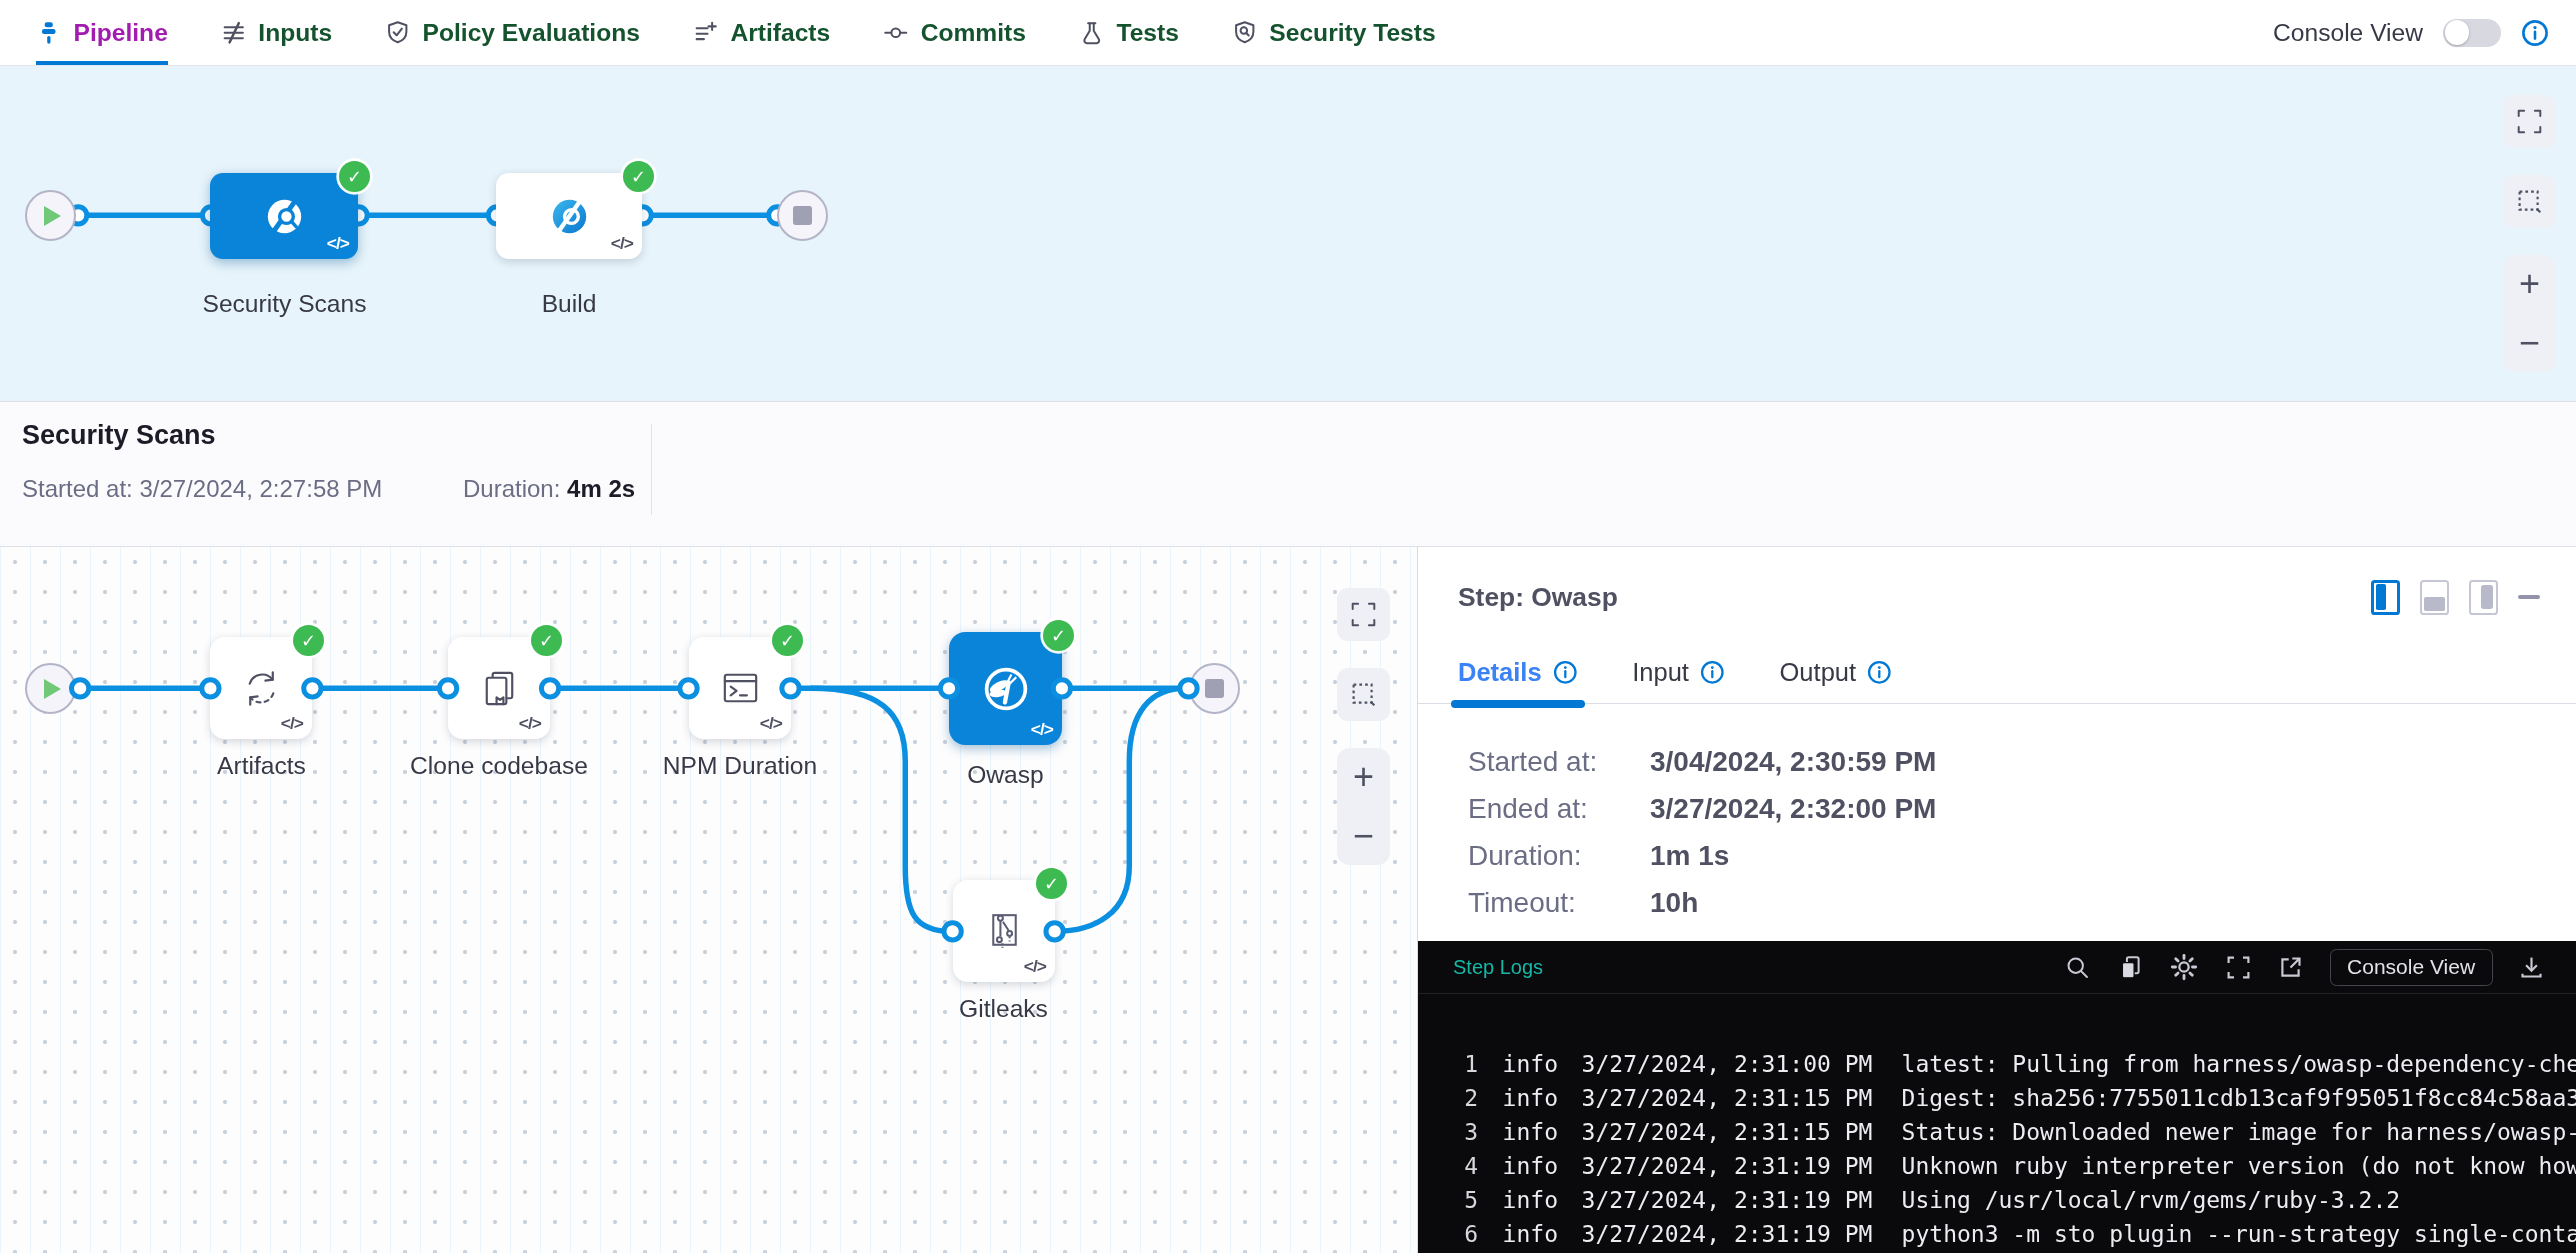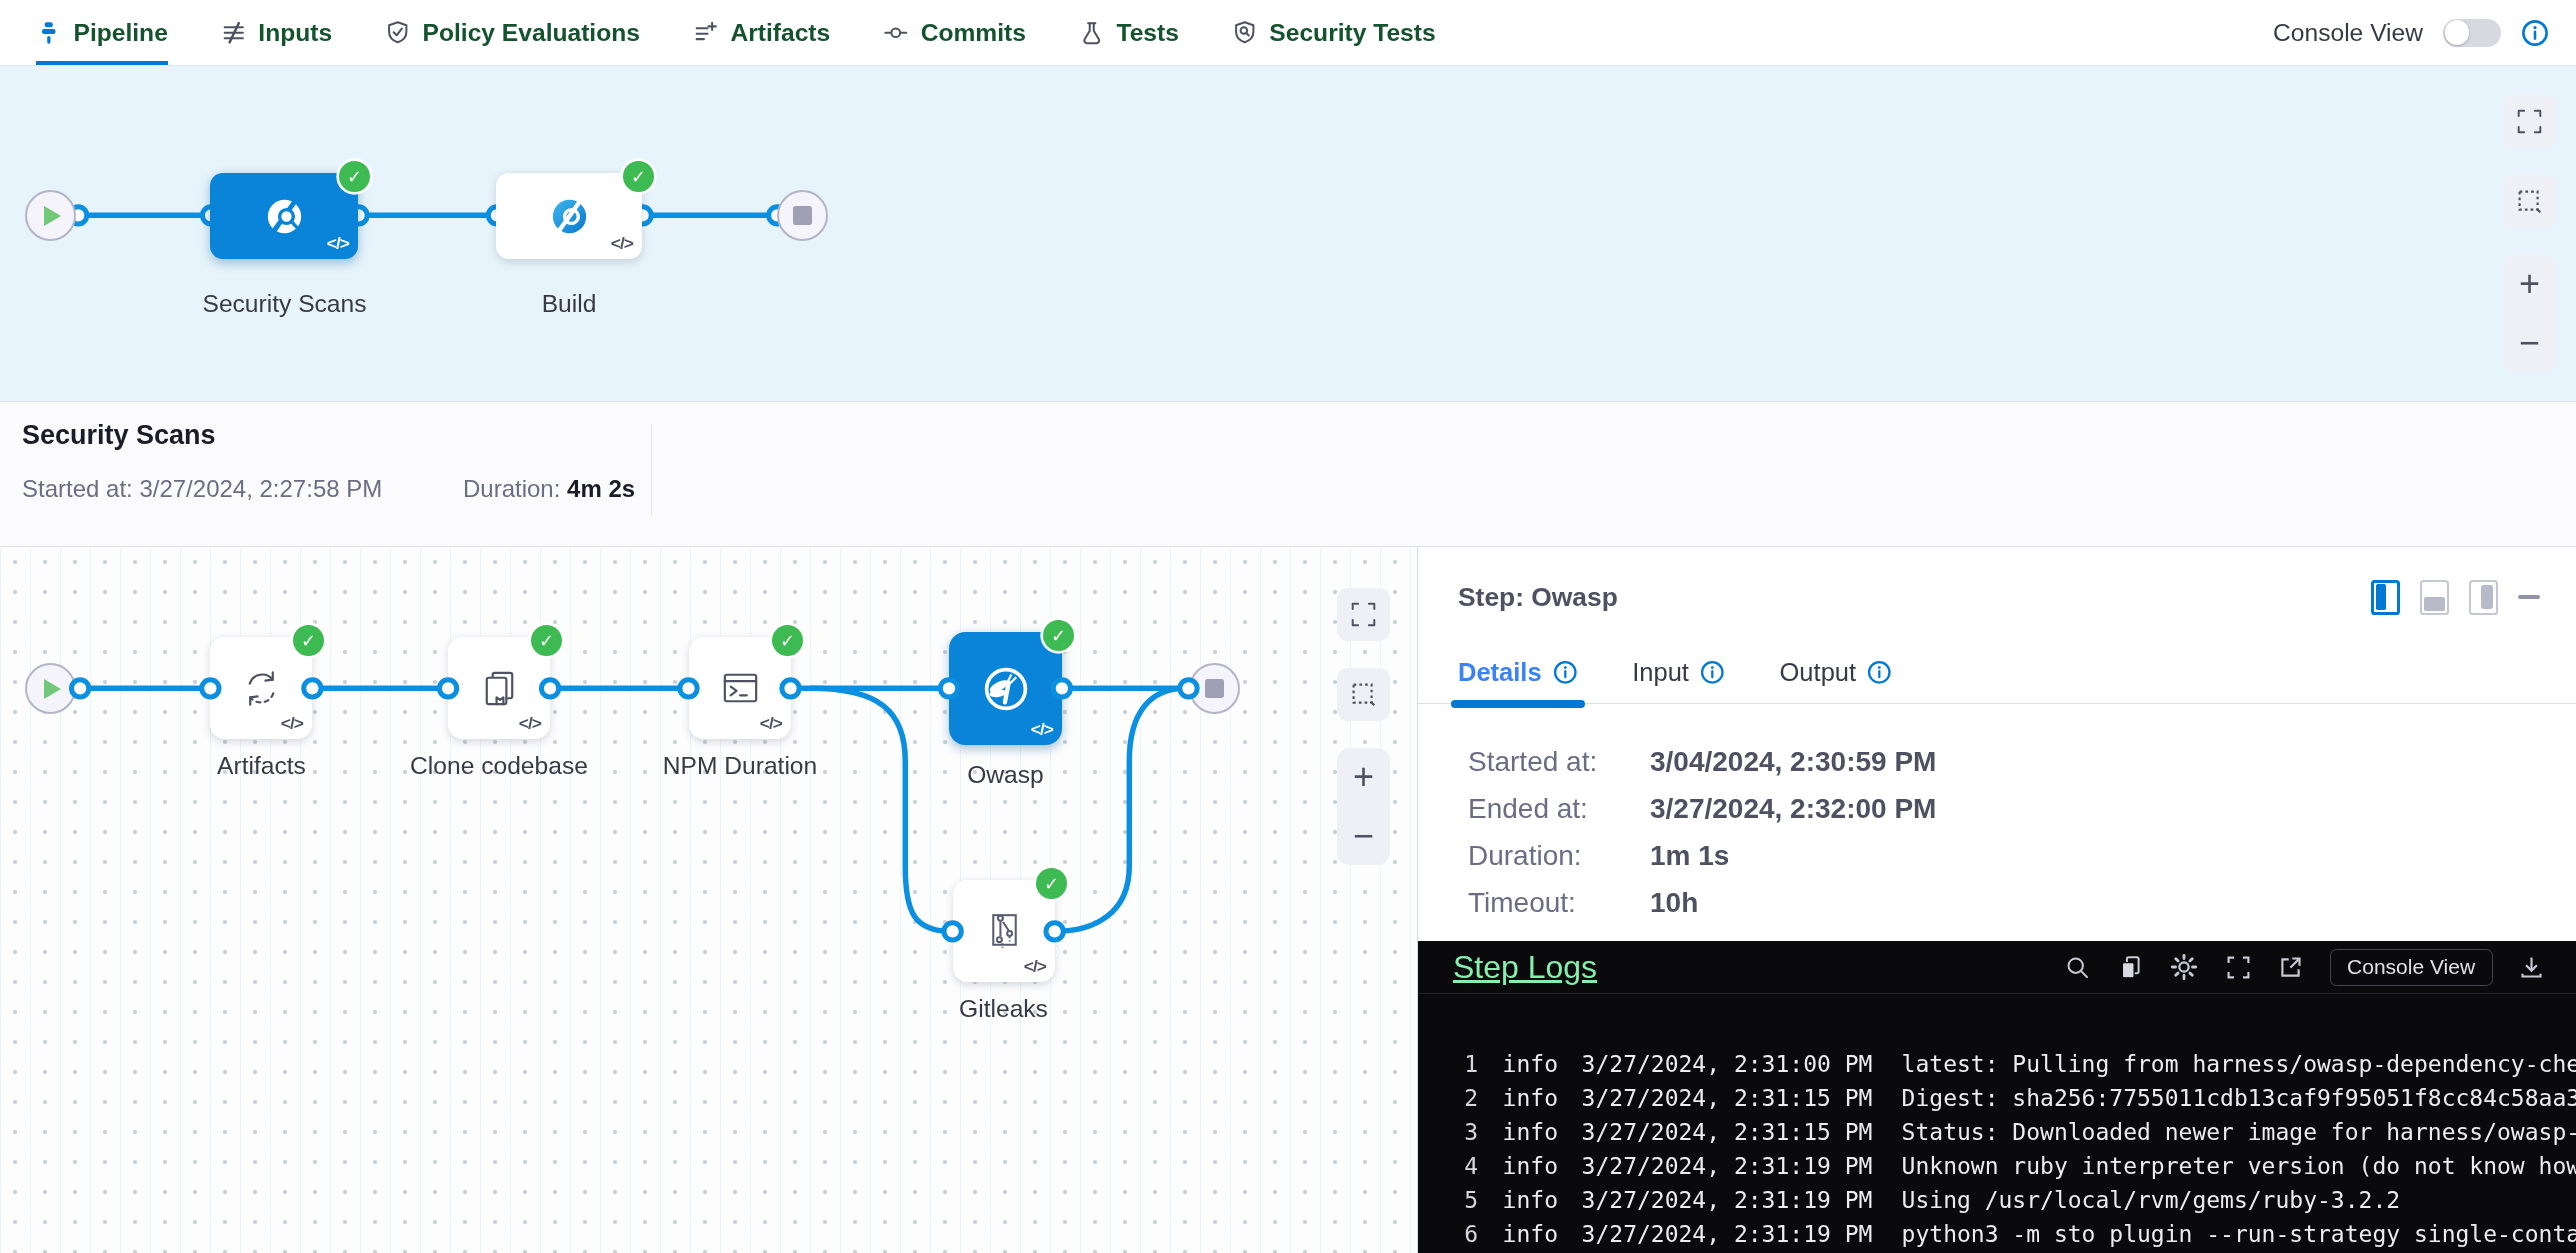--- a/index.html
+++ b/index.html
@@ -6,21 +6,21 @@
   html,body { width:2576px; height:1253px; overflow:hidden; }
   body { font-family:"Liberation Sans","DejaVu Sans",sans-serif; background:#fff; color:#22222a; }
   .page { position:relative; width:2576px; height:1253px; overflow:hidden; background:#fff; }
 
   
   .topnav { position:absolute; top:0; left:0; right:0; height:66px; background:#fff;
     border-bottom:0.9px solid #e4e4ec; display:flex; align-items:stretch; padding:0 27px 0 36px; }
   .tabs { display:flex; gap:53px; }
   .tab { display:flex; align-items:center; gap:12px; font-size:24.6px; font-weight:600; color:#14532d;
     border-bottom:4.6px solid transparent; padding-top:4.6px; cursor:pointer; white-space:nowrap; }
-  .tab.active { color:#14532d; border-bottom-color:#0278d5; }
+  .tab.active { color:#a21caf; border-bottom-color:#0278d5; }
   .tab svg { flex:0 0 auto; }
   .nav-right { margin-left:auto; display:flex; align-items:center; gap:20px; }
   .nav-right .label { font-size:24.6px; color:#383946; }
   .toggle { width:58px; height:28px; background:#d7d8e0; border-radius:14.6px; position:relative; cursor:pointer; }
   .toggle .knob { position:absolute; left:1.8px; top:1.8px; width:24.6px; height:24.6px; background:#fff; border-radius:50%;
     box-shadow:0 0.9px 2.7px rgba(0,0,0,.25); }
 
   
   .stage-canvas { position:absolute; top:66px; left:0; right:0; height:335px; background:#e7f4fb; }
   .stage-canvas svg.wires { position:absolute; inset:0; }
@@ -91,21 +91,21 @@
 
   .details-grid { position:absolute; top:199px; left:50px; display:grid;
     grid-template-columns:182px auto; row-gap:15px; font-size:28px; }
   .details-grid .dlabel { color:#6b6d85; }
   .details-grid .dvalue { color:#4f5162; font-weight:700; }
 
   
   .step-logs { position:absolute; top:394px; left:0; right:0; bottom:0; background:#0a0a0d; }
   .logs-header { height:53px; display:flex; align-items:center; padding:0 31px 0 35px; gap:25.5px;
     background:#0a0a0d; border-bottom:0.9px solid #222228; }
-  .logs-header .ltitle { font-size:32px; color:#86efac; margin-right:auto;text-decoration:underline; }
+  .logs-header .ltitle { font-size:20px; color:#14b8a6; margin-right:auto; }
   .logs-header svg { cursor:pointer; flex:0 0 auto; }
   .console-btn { border:1.8px solid #45454e; border-radius:6.4px; color:#e2e2e8; font-size:21px;
     padding:5.5px 16.4px; cursor:pointer; white-space:nowrap; }
   .log-body { padding:53px 0 0 22px; }
   .log-line { display:flex; align-items:center; height:34px; font-family:"DejaVu Sans Mono","Liberation Mono",monospace;
     font-size:23px; color:#ececf1; }
   .log-num { width:38px; text-align:right; color:#d7d7de; flex:0 0 auto; }
   .log-level { margin-left:24.6px; width:56px; flex:0 0 auto; }
   .log-time { margin-left:23px; width:302px; flex:0 0 auto; }
   .log-msg { margin-left:18px; flex:1 1 auto; white-space:nowrap; overflow:hidden; }

